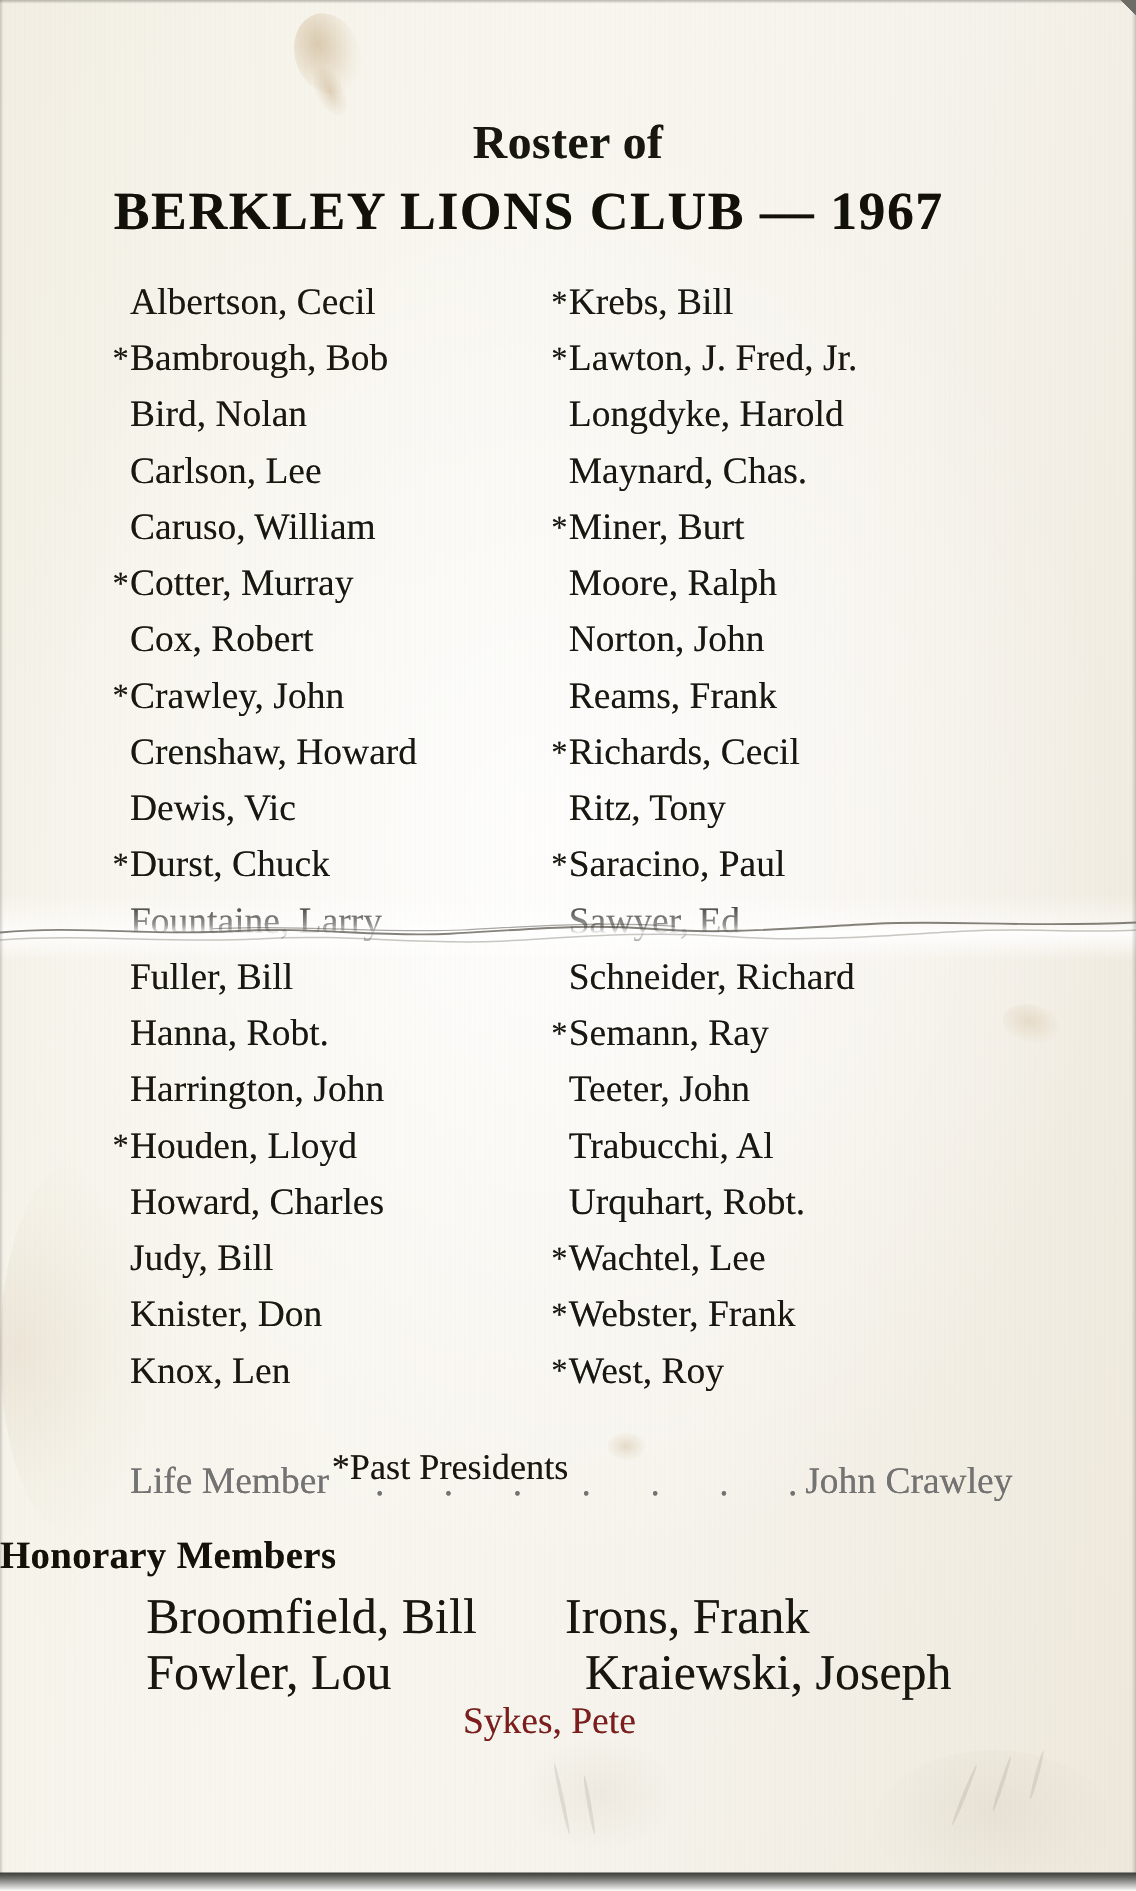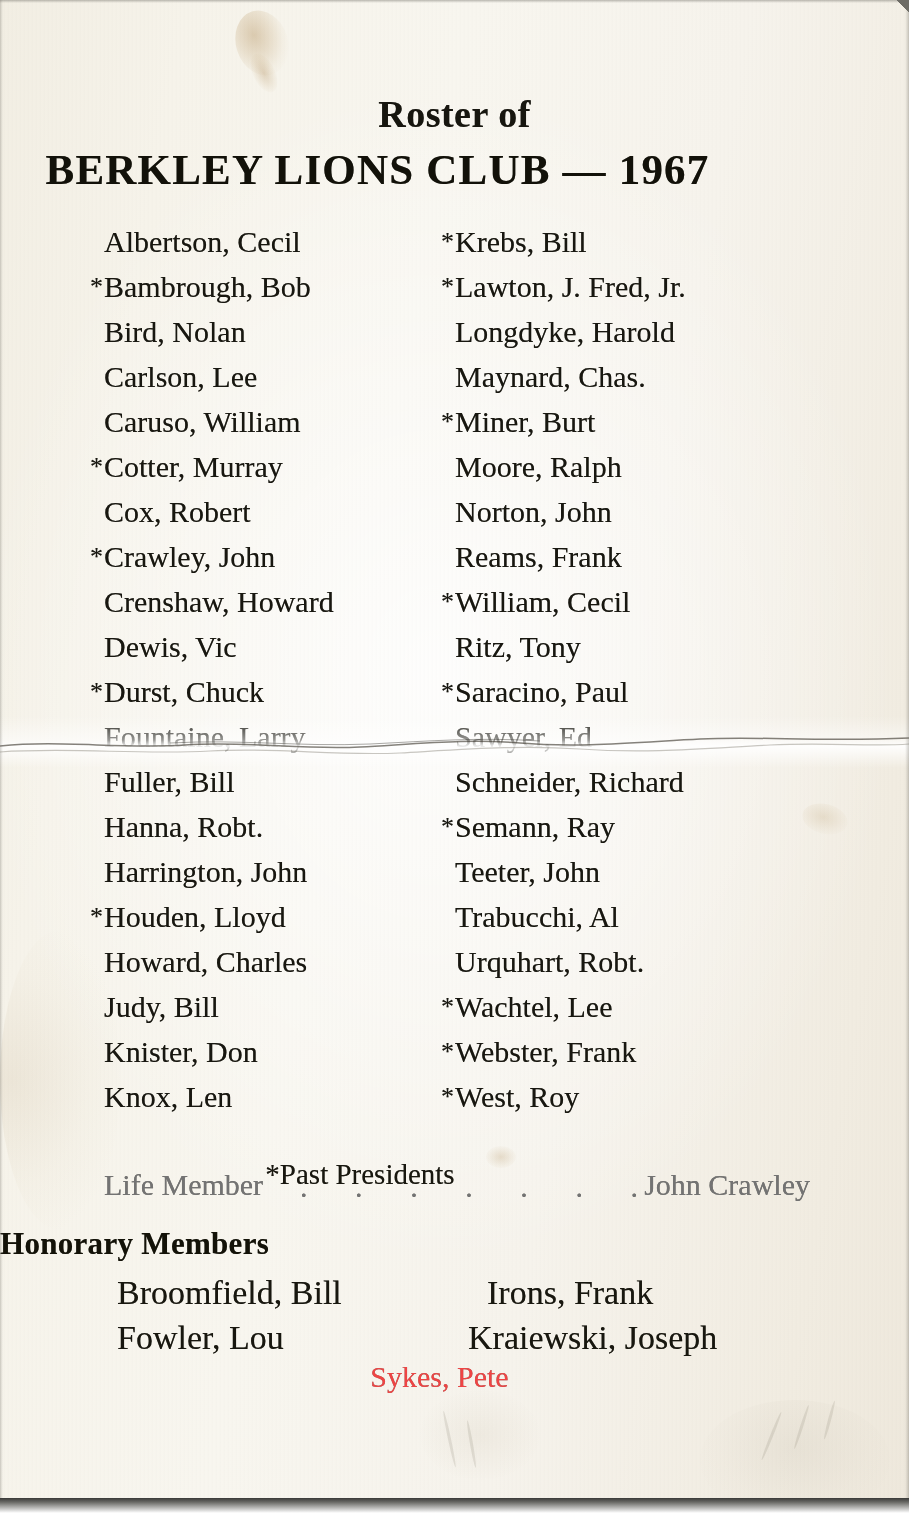--- a/index.html
+++ b/index.html
@@ -183,21 +183,21 @@
     text-align: center;
     font-size: 38px;
     font-weight: bold;
     letter-spacing: 0.5px;
     color: #17160f;
   }
   .title-line2 {
     position: absolute;
     left: 0; top: 145px;
     width: 755px;
-    text-align: center;
+    text-align: right;
     font-size: 43px;
     font-weight: bold;
     letter-spacing: 1.2px;
     color: #121109;
   }
 
   
   .roster {
     position: absolute;
     left: 0;
@@ -285,35 +285,35 @@
   .honorary-list {
     position: absolute;
     left: 0; top: 1270px;
     width: 909px;
     height: 140px;
   }
   .hon-row {
     position: relative;
     height: 45px;
     line-height: 45px;
-    font-size: 34px;
+    font-size: 40px;
     color: #18170f;
     white-space: nowrap;
   }
   .hon-row .hon-a { position: absolute; left: 117px; top: 0; }
   .hon-row .hon-b { position: absolute; top: 0; }
-  .hon-row.r1 .hon-b { left: 487px; }
+  .hon-row.r1 .hon-b { left: 452px; }
   .hon-row.r2 .hon-b { left: 468px; }
   .hon-solo {
     position: absolute;
     left: 0; top: 90px;
     width: 909px;
     text-align: center;
     font-size: 30px;
-    color: #ef4444;
+    color: #7f1d1d;
   }
   
   .hon-solo span { position: relative; left: -15px; }
 
   
   .ink-soft { text-shadow: 0 0 0.45px rgba(24,23,16,0.55); }
 </style>
 </head>
 <body>
 
@@ -364,21 +364,21 @@
       </div>
     <div class="roster-col col-right" id="col-right">
         <div class="name-row ink-soft"><span class="star">*</span><span class="nm">Krebs, Bill</span></div>
         <div class="name-row ink-soft"><span class="star">*</span><span class="nm">Lawton, J. Fred, Jr.</span></div>
         <div class="name-row ink-soft"><span class="nm">Longdyke, Harold</span></div>
         <div class="name-row ink-soft"><span class="nm">Maynard, Chas.</span></div>
         <div class="name-row ink-soft"><span class="star">*</span><span class="nm">Miner, Burt</span></div>
         <div class="name-row ink-soft"><span class="nm">Moore, Ralph</span></div>
         <div class="name-row ink-soft"><span class="nm">Norton, John</span></div>
         <div class="name-row ink-soft"><span class="nm">Reams, Frank</span></div>
-        <div class="name-row ink-soft"><span class="star">*</span><span class="nm">William, Cecil</span></div>
+        <div class="name-row ink-soft"><span class="star">*</span><span class="nm">Richards, Cecil</span></div>
         <div class="name-row ink-soft"><span class="nm">Ritz, Tony</span></div>
         <div class="name-row ink-soft"><span class="star">*</span><span class="nm">Saracino, Paul</span></div>
         <div class="name-row ink-soft"><span class="nm">Sawyer, Ed</span></div>
         <div class="name-row ink-soft"><span class="nm">Schneider, Richard</span></div>
         <div class="name-row ink-soft"><span class="star">*</span><span class="nm">Semann, Ray</span></div>
         <div class="name-row ink-soft"><span class="nm">Teeter, John</span></div>
         <div class="name-row ink-soft"><span class="nm">Trabucchi, Al</span></div>
         <div class="name-row ink-soft"><span class="nm">Urquhart, Robt.</span></div>
         <div class="name-row ink-soft"><span class="star">*</span><span class="nm">Wachtel, Lee</span></div>
         <div class="name-row ink-soft"><span class="star">*</span><span class="nm">Webster, Frank</span></div>

